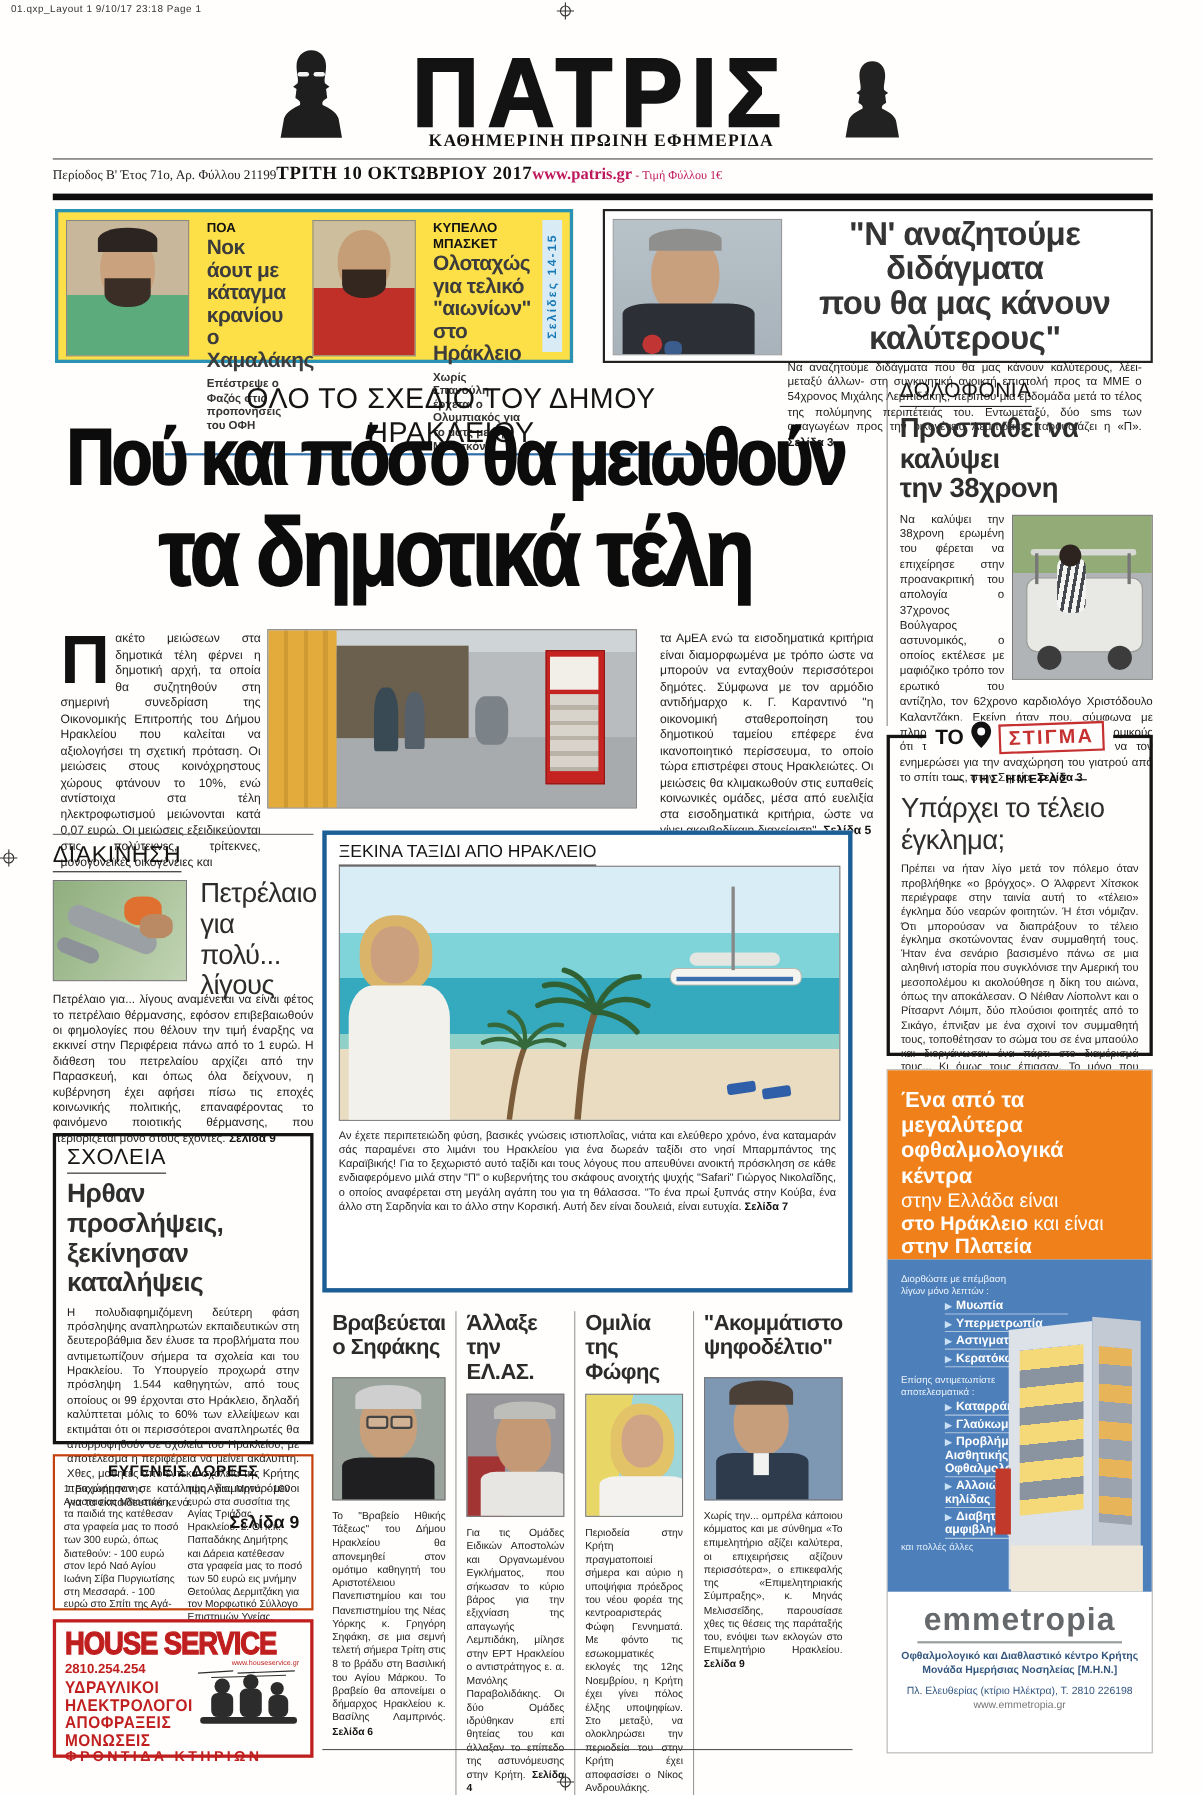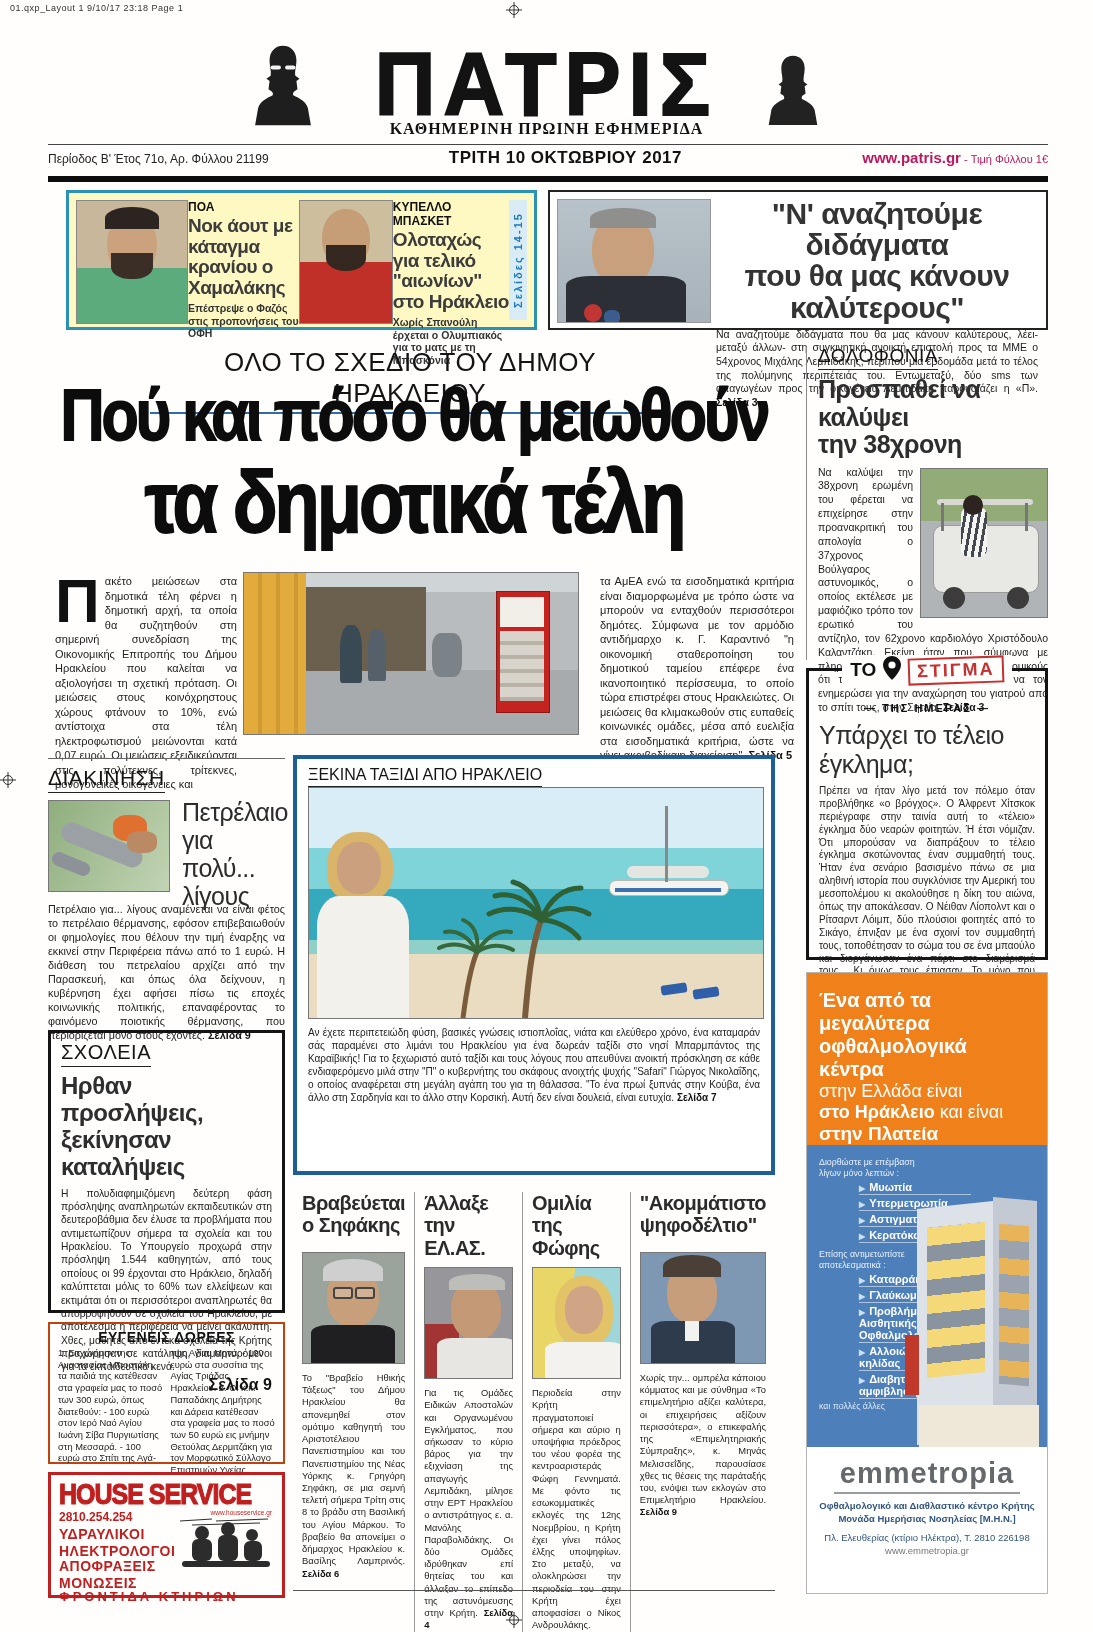--- a/index.html
+++ b/index.html
@@ -6,29 +6,29 @@
   body{font-family:"Liberation Sans",sans-serif;color:#1c1c1c;}
   .page{position:relative;width:1093px;height:1632px;background:#fffefc;overflow:hidden;}
   .abs{position:absolute;}
   .jt{text-align:justify;}
   .printmark{font-size:9px;color:#333;letter-spacing:.5px;}
   .regmark svg{display:block;}
   
   .mast-title{left:0;right:0;top:34px;text-align:center;font-size:84px;font-weight:bold;letter-spacing:8px;color:#131313;transform:scaleY(1.05);transform-origin:top center;-webkit-text-stroke:2px #131313;}
   .mast-sub{left:0;right:0;top:120px;text-align:center;font-family:"Liberation Serif",serif;font-weight:bold;font-size:16px;letter-spacing:1px;color:#111;}
   .hairline{background:#444;height:1px;}
-  .inforow{left:48px;width:1000px;top:148px;display:flex;justify-content:space-between;align-items:baseline;font-family:Liberation Sans, sans-serif;}
+  .inforow{left:48px;width:1000px;top:148px;display:flex;justify-content:flex-start;align-items:baseline;font-family:Liberation Serif, serif;}
   .info-left{font-size:12px;color:#222;}
   .info-date{font-size:17px;font-weight:bold;color:#111;letter-spacing:.5px;}
   .info-right{font-size:15px;color:#be185d;}
   .info-right .site{font-weight:bold;}
   .info-right .price{font-size:11px;}
   .blackbar{left:48px;width:1000px;top:176px;height:6px;background:#0d0d0d;}
   
-  .tease-left{left:66px;top:190px;width:471px;height:140px;border:3px solid #2a93b4;background:#fef9c3;box-sizing:border-box;display:flex;gap:0;padding:7px;}
+  .tease-left{left:50px;top:190px;width:471px;height:140px;border:3px solid #2a93b4;background:#fde047;box-sizing:border-box;display:flex;gap:16px;padding:7px;}
   .tease-photo{border:1px solid #888;flex:0 0 auto;}
   .tz{font-size:12px;font-weight:bold;color:#111;}
   .tease-head{font-size:19px;line-height:1.08;font-weight:bold;color:#3c3c3c;letter-spacing:-.5px;margin:2px 0 4px 0;}
   .tease-sub{font-size:10.5px;font-weight:bold;color:#333;line-height:1.2;}
   .ribbon{flex:0 0 18px;background:#d9ecf6;position:relative;}
   .ribbon span{position:absolute;left:50%;top:50%;transform:translate(-50%,-50%) rotate(-90deg);white-space:nowrap;font-size:11px;font-weight:bold;color:#1a7ab8;letter-spacing:2px;}
   .tease-right{left:548px;top:190px;width:500px;height:140px;border:2px solid #222;background:#fff;box-sizing:border-box;}
   .lemp-photo{position:absolute;left:7px;top:7px;width:152px;height:122px;border:1px solid #999;overflow:hidden;}
   .quote-wrap{margin-left:166px;padding:6px 8px 0 0;}
   .quote-h{font-size:30px;line-height:1.04;font-weight:bold;color:#343434;letter-spacing:-.5px;text-align:center;}

